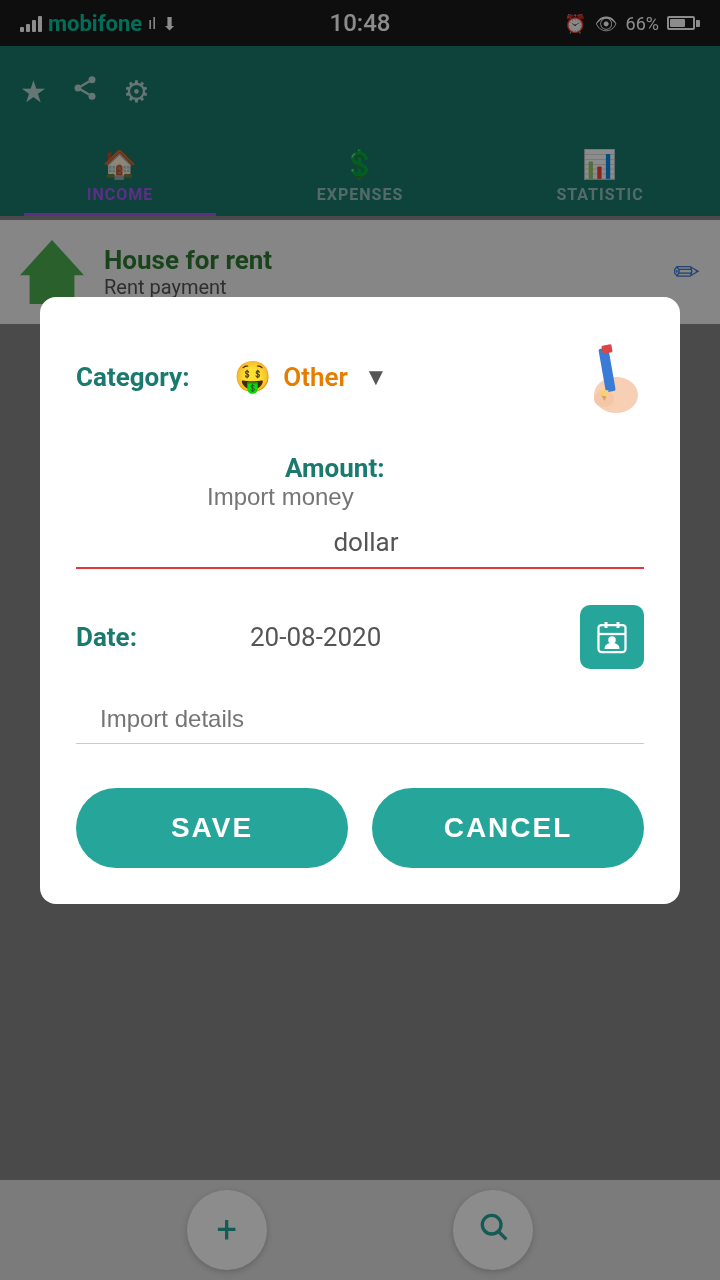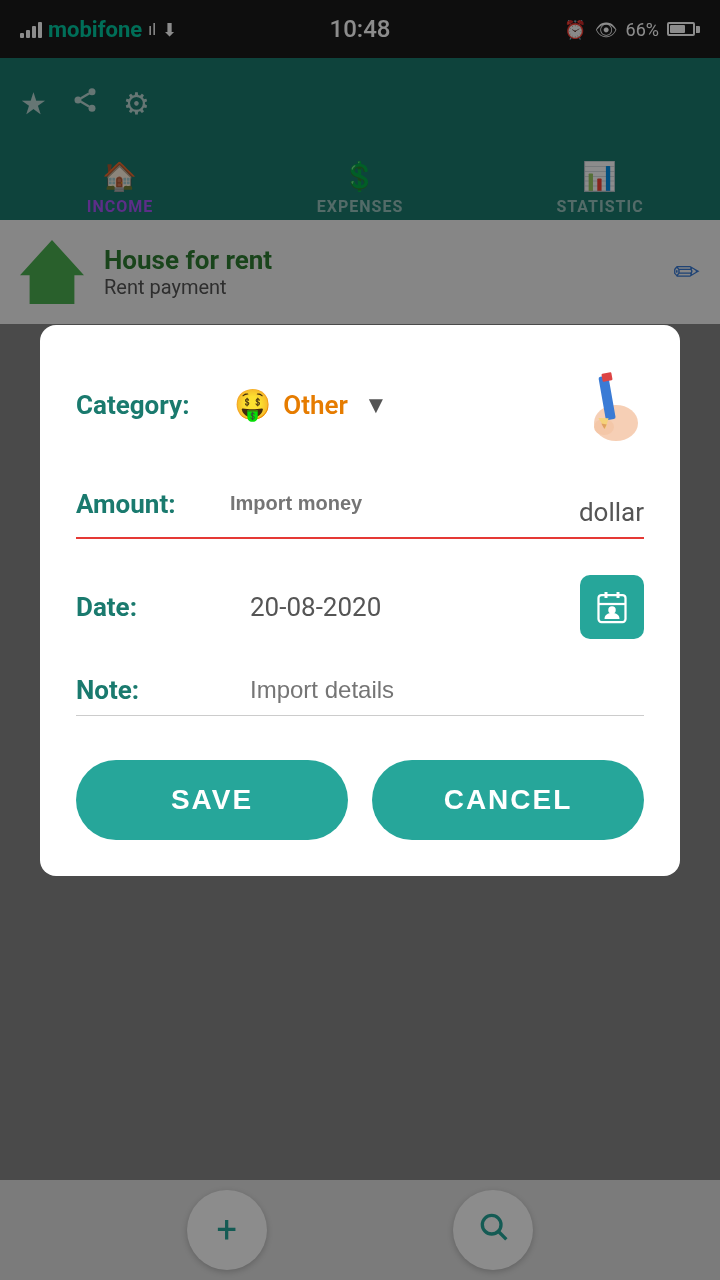--- a/index.html
+++ b/index.html
@@ -9,21 +9,21 @@
       height: 1280px;
       background: #888;
       font-family: 'Roboto', Arial, sans-serif;
       overflow: hidden;
       position: relative;
     }
 
     
     .status-bar {
       width: 100%;
-      height: 58px;
+      height: 46px;
       background: #1a1a1a;
       display: flex;
       align-items: center;
       justify-content: space-between;
       padding: 0 20px;
       color: white;
       font-size: 20px;
       position: relative;
       z-index: 10;
     }
@@ -197,30 +197,30 @@
       align-items: center;
     }
 
     
     .amount-row {
       display: flex;
       align-items: center;
       margin-bottom: 36px;
       border-bottom: 2px solid #e53935;
       padding-bottom: 10px;
+      flex-direction: column;
     }
     .amount-input {
       flex: 1;
       border: none;
       outline: none;
-      font-size: 20px;
+      font-size: 24px;
       color: #aaa;
       background: transparent;
       margin-left: 4px;
-      font-weight: bold;
     }
     .currency-label {
       color: #555;
       font-size: 26px;
       margin-left: 12px;
       margin-top: 16px;
     }
 
     
     .date-row {
@@ -469,21 +469,20 @@
           <line x1="8" y1="2" x2="8" y2="6" stroke="white" stroke-width="2"></line>
           <line x1="3" y1="10" x2="21" y2="10" stroke="white" stroke-width="1.5"></line>
 
           <circle cx="12" cy="14" r="2.5" fill="white"></circle>
           <path d="M7 20c0-2.8 2.2-4 5-4s5 1.2 5 4" fill="white"></path>
         </svg>
       </div>
     </div>
 
     <div class="note-row">
-      <span class="dialog-label">Note:</span>
       <input class="note-input" type="text" placeholder="Import details" style="">
     </div>
 
     <div class="dialog-buttons">
       <button class="btn">SAVE</button>
       <button class="btn">CANCEL</button>
     </div>
 
   </div>
 </div>

